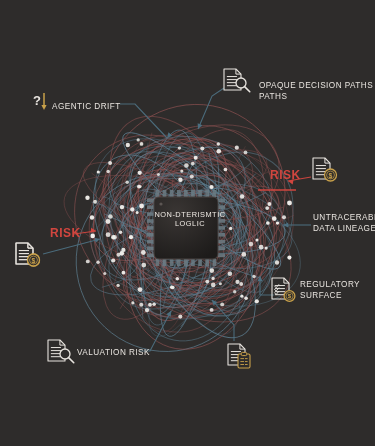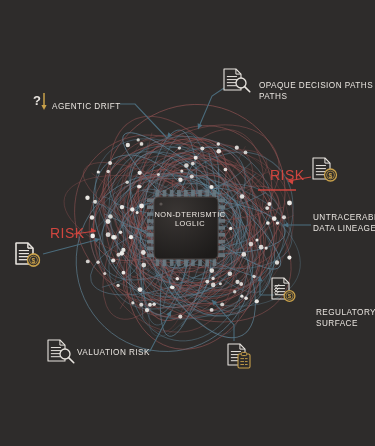--- a/index.html
+++ b/index.html
@@ -32,22 +32,23 @@
     font-family: "Liberation Sans", sans-serif;
     font-size: 8.2px;
     letter-spacing: 0.45px;
     line-height: 11px;
     text-transform: uppercase;
     white-space: pre-line;
     pointer-events: none;
   }
   .lbl.risk {
     color: #d1463f;
-    font-size: 14px;
+    font-size: 12px;
     letter-spacing: 0.5px;
+    font-weight: bold;
   }
   .chiptext {
     position: absolute;
     color: #efeae4;
     font-family: "Liberation Sans", sans-serif;
     font-size: 7.4px;
     letter-spacing: 0.5px;
     line-height: 9.4px;
     text-align: center;
     white-space: pre-line;
@@ -434,17 +435,17 @@
 
   <div class="chiptext" style="left:140px; top:210px; width:100px;">NON-DTERISMTIC
 LOGLIC</div>
 
   <div class="lbl" style="left:52px; top:101px;">AGENTIC DRIFT</div>
   <div class="lbl" style="left:259px; top:80px;">OPAQUE DECISION PATHS
 PATHS</div>
   <div class="lbl risk" style="left:270px; top:170px;">RISK</div>
   <div class="lbl" style="left:313px; top:212px;">UNTRACERABLE
 DATA LINEAGE</div>
-  <div class="lbl" style="left:316px; top:279px;margin-top:28px;">REGULATORY
+  <div class="lbl" style="left:300px; top:279px;">REGULATORY
 SURFACE</div>
   <div class="lbl risk" style="left:50px; top:228px;">RISK</div>
   <div class="lbl" style="left:77px; top:347px;">VALUATION RISK</div>
 </div>
 
 </body></html>

